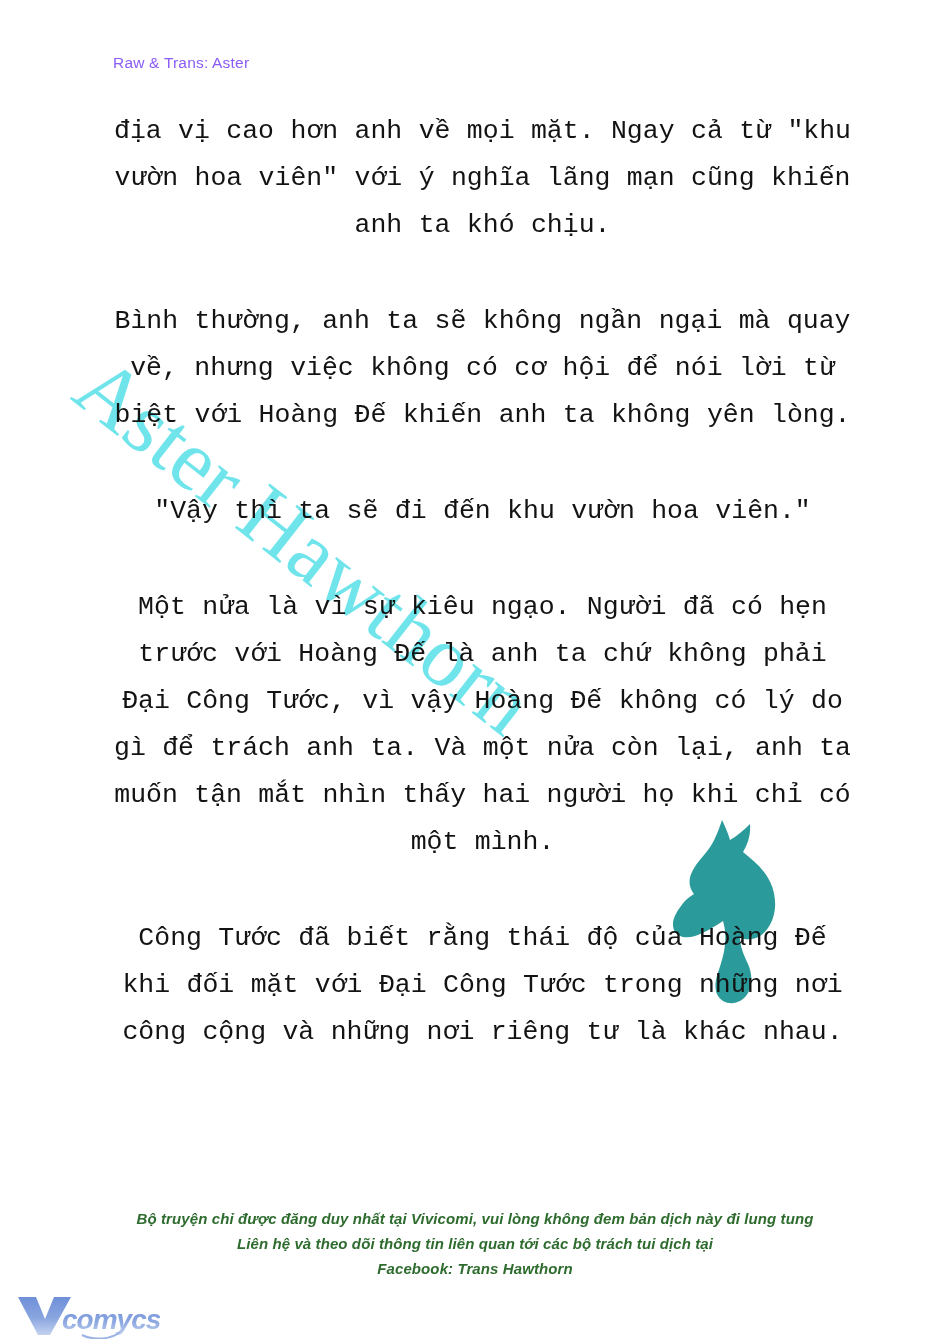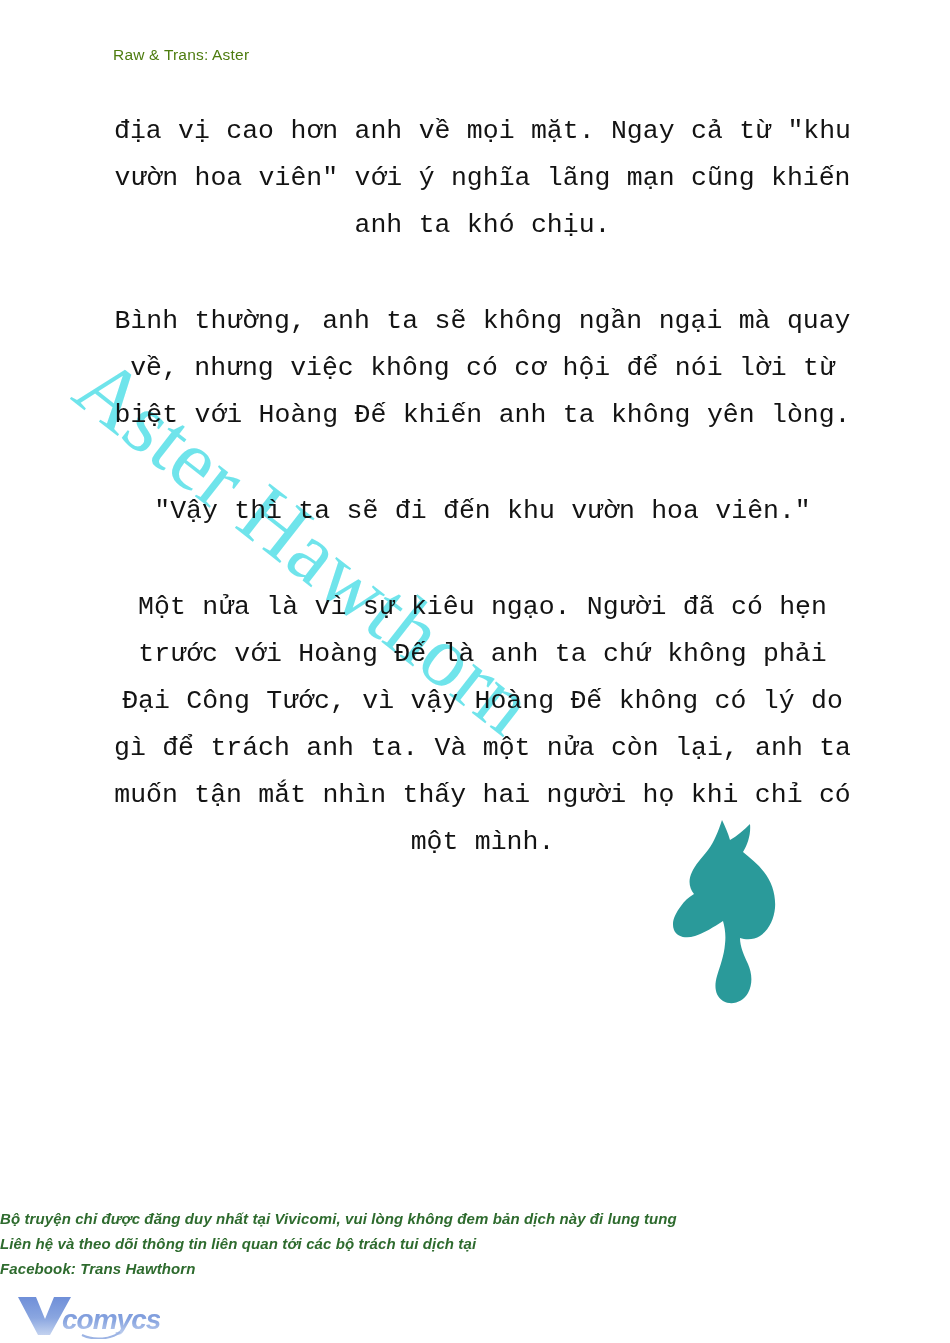--- a/index.html
+++ b/index.html
@@ -12,25 +12,25 @@
     width: 950px;
     height: 1343px;
     background: #ffffff;
     overflow: hidden;
     font-family: "Liberation Serif", "DejaVu Serif", serif;
   }
 
   
   #header {
     position: absolute;
-    top: 46px;
+    top: 54px;
     left: 113px;
     font-family: "Liberation Sans", "DejaVu Sans", sans-serif;
     font-size: 15.5px;
-    color: #4d7c0f;
+    color: #8b5cf6;
     letter-spacing: 0.2px;
     white-space: nowrap;
   }
 
   
   #content {
     position: absolute;
     top: 108px;
     left: 113px;
     width: 742px;
@@ -74,20 +74,21 @@
     z-index: 2;
     pointer-events: none;
   }
 
   
   #footer-note {
     position: absolute;
     top: 1206px;
     left: 0;
     width: 950px;
+    text-align: center;
     z-index: 4;
   }
   #footer-note .fline {
     font-family: "Liberation Sans", "DejaVu Sans", sans-serif;
     font-size: 15px;
     font-weight: bold;
     font-style: italic;
     color: #2e6b2e;
     line-height: 25px;
     letter-spacing: 0.1px;
@@ -141,20 +142,21 @@
         C 60 17, 57 10, 54 4
         Z"></path>
     </svg>
   </div>
 
   <div id="content">
     <p class="para">địa vị cao hơn anh về mọi mặt. Ngay cả từ "khu vườn hoa viên" với ý nghĩa lãng mạn cũng khiến anh ta khó chịu.</p>
     <p class="para">Bình thường, anh ta sẽ không ngần ngại mà quay về, nhưng việc không có cơ hội để nói lời từ biệt với Hoàng Đế khiến anh ta không yên lòng.</p>
     <p class="para">"Vậy thì ta sẽ đi đến khu vườn hoa viên."</p>
     <p class="para">Một nửa là vì sự kiêu ngạo. Người đã có hẹn trước với Hoàng Đế là anh ta chứ không phải Đại Công Tước, vì vậy Hoàng Đế không có lý do gì để trách anh ta. Và một nửa còn lại, anh ta muốn tận mắt nhìn thấy hai người họ khi chỉ có một mình.</p>
+    <p class="para">Công Tước đã biết rằng thái độ của Hoàng Đế khi đối mặt với Đại Công Tước trong những nơi công cộng và những nơi riêng tư là khác nhau.</p>
   </div>
 
   <div id="footer-note">
     <div class="fline">Bộ truyện chỉ được đăng duy nhất tại Vivicomi, vui lòng không đem bản dịch này đi lung tung</div>
     <div class="fline">Liên hệ và theo dõi thông tin liên quan tới các bộ trách tui dịch tại</div>
     <div class="fline">Facebook: Trans Hawthorn</div>
   </div>
 
   <div id="logo">
     <svg viewBox="0 0 146 50" width="146" height="50" xmlns="http://www.w3.org/2000/svg">

